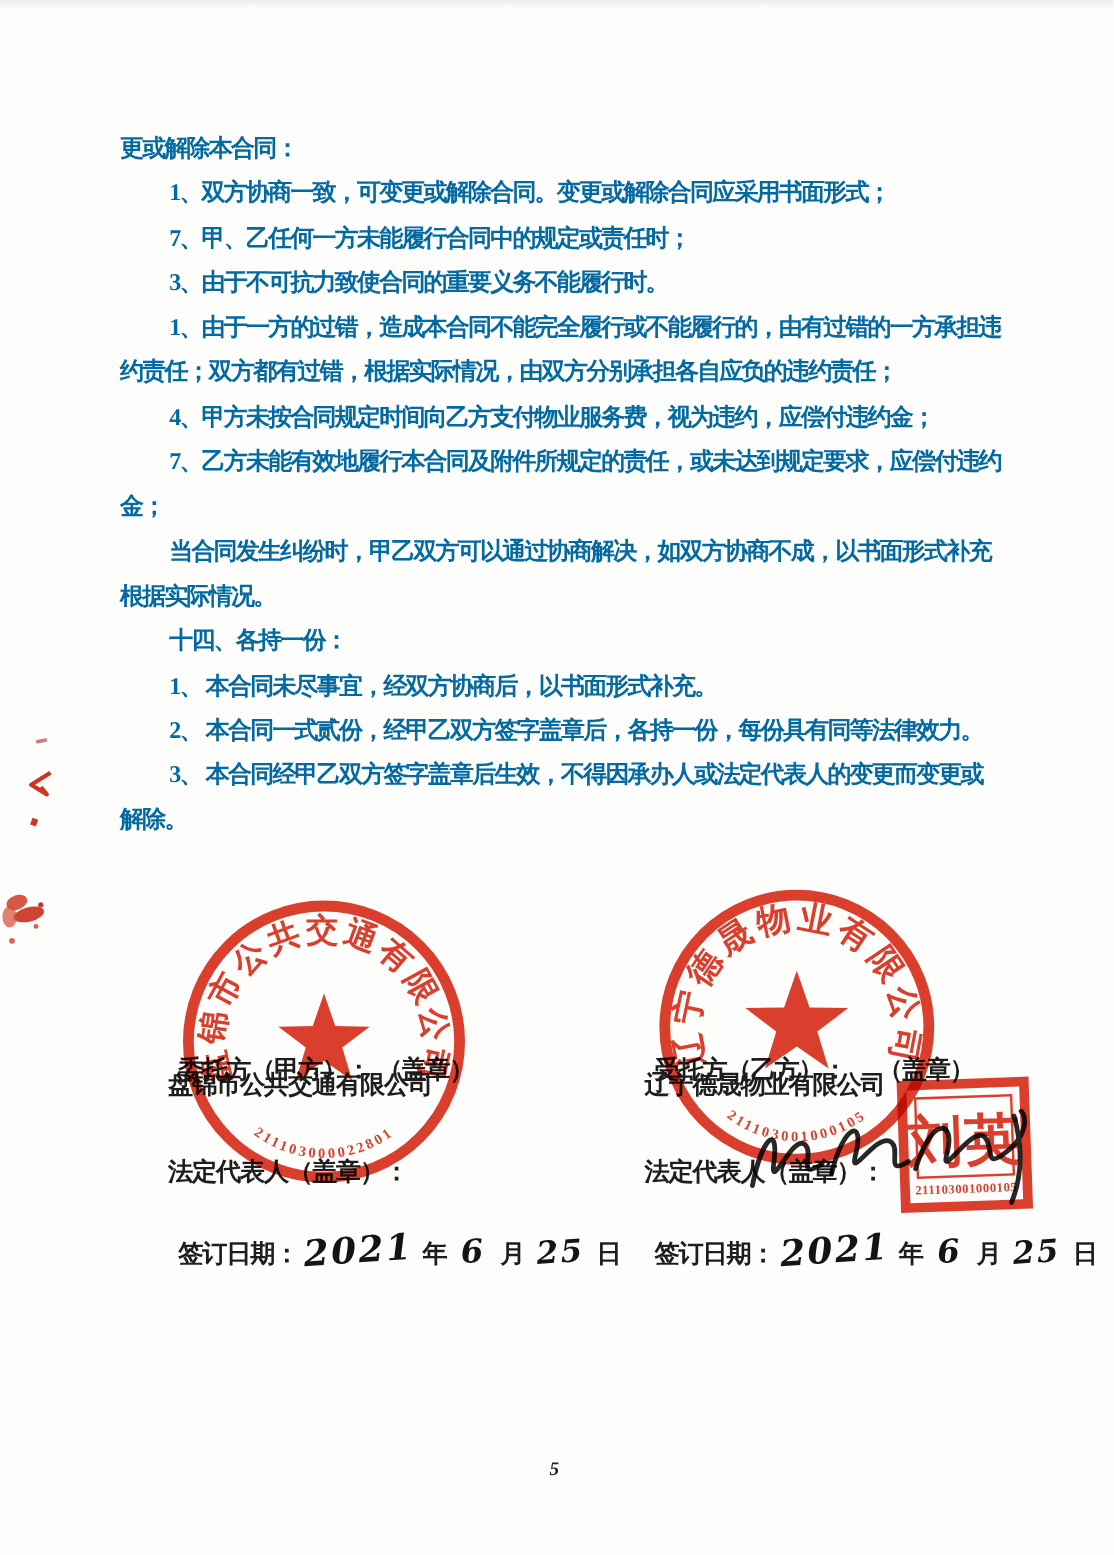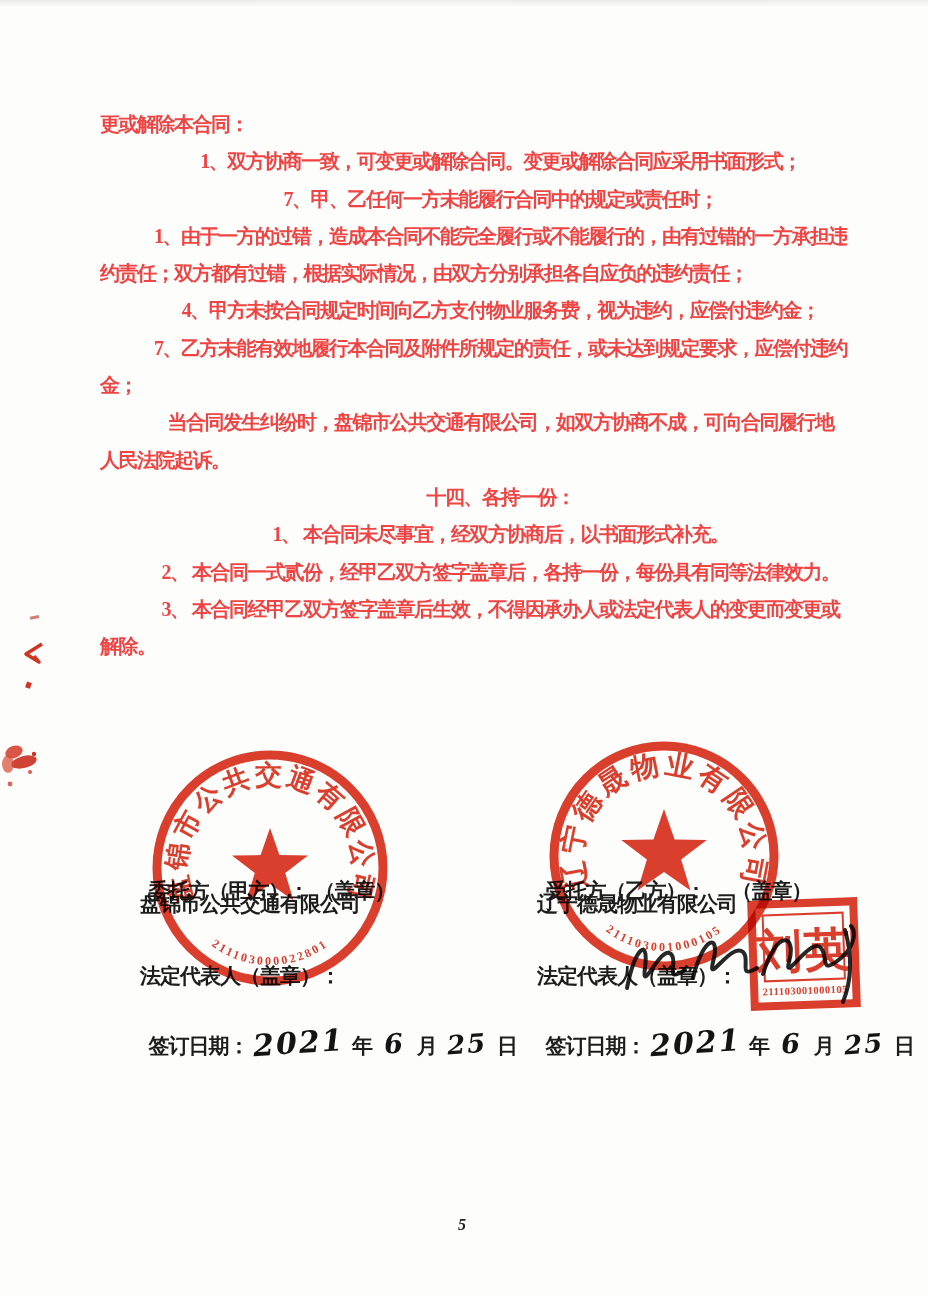--- a/index.html
+++ b/index.html
@@ -7,24 +7,24 @@
     width:928px;height:1296px;position:relative;
     background:#fdfdfb;
     font-family:"Liberation Serif","DejaVu Serif",serif;
     overflow:hidden;
   }
   .scan-edge{position:absolute;left:0;top:0;width:928px;height:7px;
     background:linear-gradient(#ececea,#fdfdfb);}
   
   .doc-body{position:absolute;left:100px;top:112px;width:760px;}
   .line{
-    height:37.3px;font-size:20px;letter-spacing:-1.5px;color:#ef4444;
+    height:37.3px;font-size:20px;letter-spacing:-1.5px;color:#0369a1;
     font-weight:600;white-space:pre;line-height:24px;
   }
-  .indent{padding-left:41px;text-align:center;}
+  .indent{padding-left:41px;}
   
   .sig{position:absolute;font-size:21px;letter-spacing:-1px;color:#1d1d1d;
     font-weight:600;white-space:pre;}
   .gapL{display:inline-block;width:6px;}
   .gapR{display:inline-block;width:26px;}
   .hand{
     font-family:"DejaVu Serif",serif;font-style:italic;font-weight:700;
     color:#141414;display:inline-block;transform:rotate(-4deg);
     letter-spacing:2px;white-space:pre;
   }
@@ -41,27 +41,28 @@
 </style>
 </head>
 <body>
 
 <div class="scan-edge"></div>
 
 <div class="doc-body">
   <div class="line">更或解除本合同：</div>
   <div class="line indent">1、双方协商一致，可变更或解除合同。变更或解除合同应采用书面形式；</div>
   <div class="line indent">7、甲、乙任何一方未能履行合同中的规定或责任时；</div>
+  <div class="line indent">3、由于不可抗力致使合同的重要义务不能履行时。</div>
   <div class="line indent">1、由于一方的过错，造成本合同不能完全履行或不能履行的，由有过错的一方承担违</div>
   <div class="line">约责任；双方都有过错，根据实际情况，由双方分别承担各自应负的违约责任；</div>
   <div class="line indent">4、甲方未按合同规定时间向乙方支付物业服务费，视为违约，应偿付违约金；</div>
   <div class="line indent">7、乙方未能有效地履行本合同及附件所规定的责任，或未达到规定要求，应偿付违约</div>
   <div class="line">金；</div>
-  <div class="line indent">当合同发生纠纷时，盘锦市公共交通有限公司，如双方协商不成，可向合同履行地</div>
-  <div class="line">人民法院起诉。</div>
+  <div class="line indent">当合同发生纠纷时，甲乙双方可以通过协商解决，如双方协商不成，以书面形式补充</div>
+  <div class="line">根据实际情况。</div>
   <div class="line indent">十四、各持一份：</div>
   <div class="line indent">1、 本合同未尽事宜，经双方协商后，以书面形式补充。</div>
   <div class="line indent">2、 本合同一式贰份，经甲乙双方签字盖章后，各持一份，每份具有同等法律效力。</div>
   <div class="line indent">3、 本合同经甲乙双方签字盖章后生效，不得因承办人或法定代表人的变更而变更或</div>
   <div class="line">解除。</div>
 </div>
 
 <div class="sig" style="left:140px;top:852px;">
   <span>委托方（甲方）：</span><span class="gapL"></span><span>（盖章）</span>
 </div>

